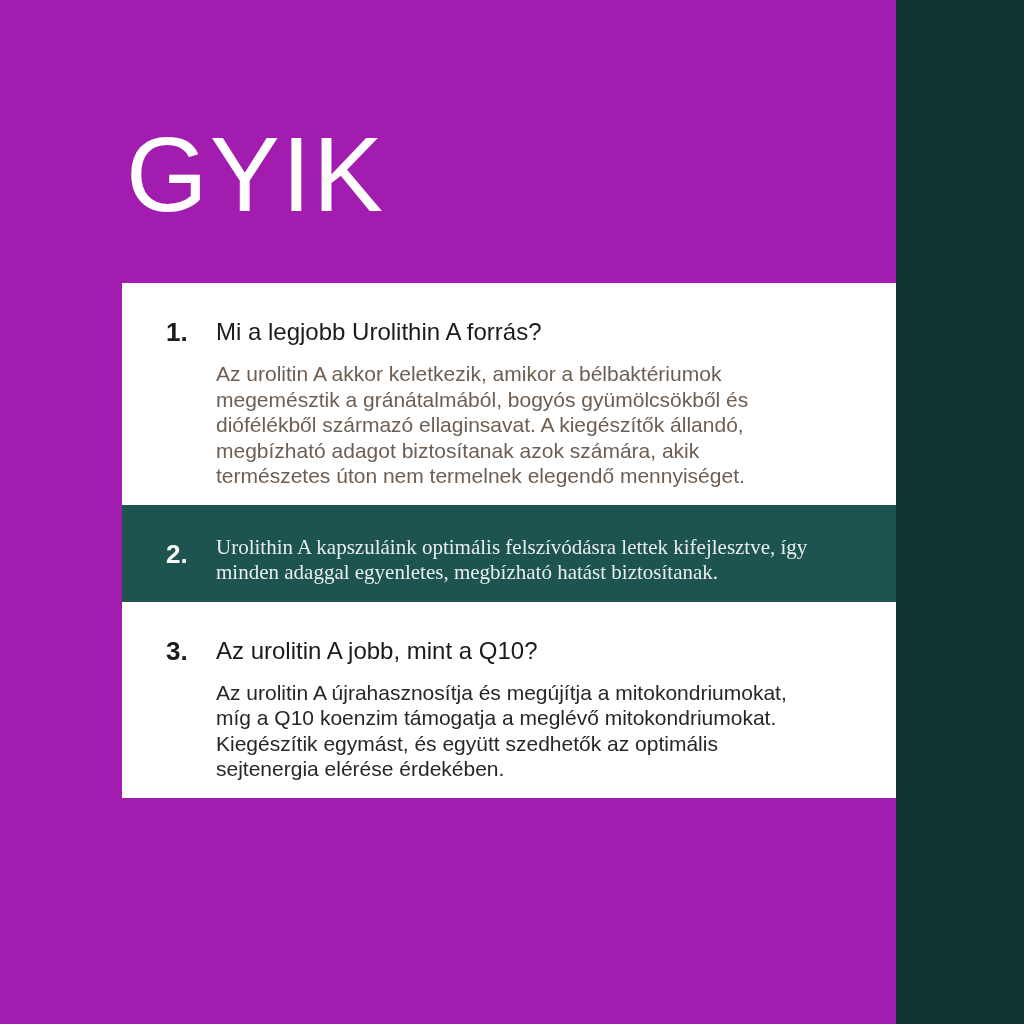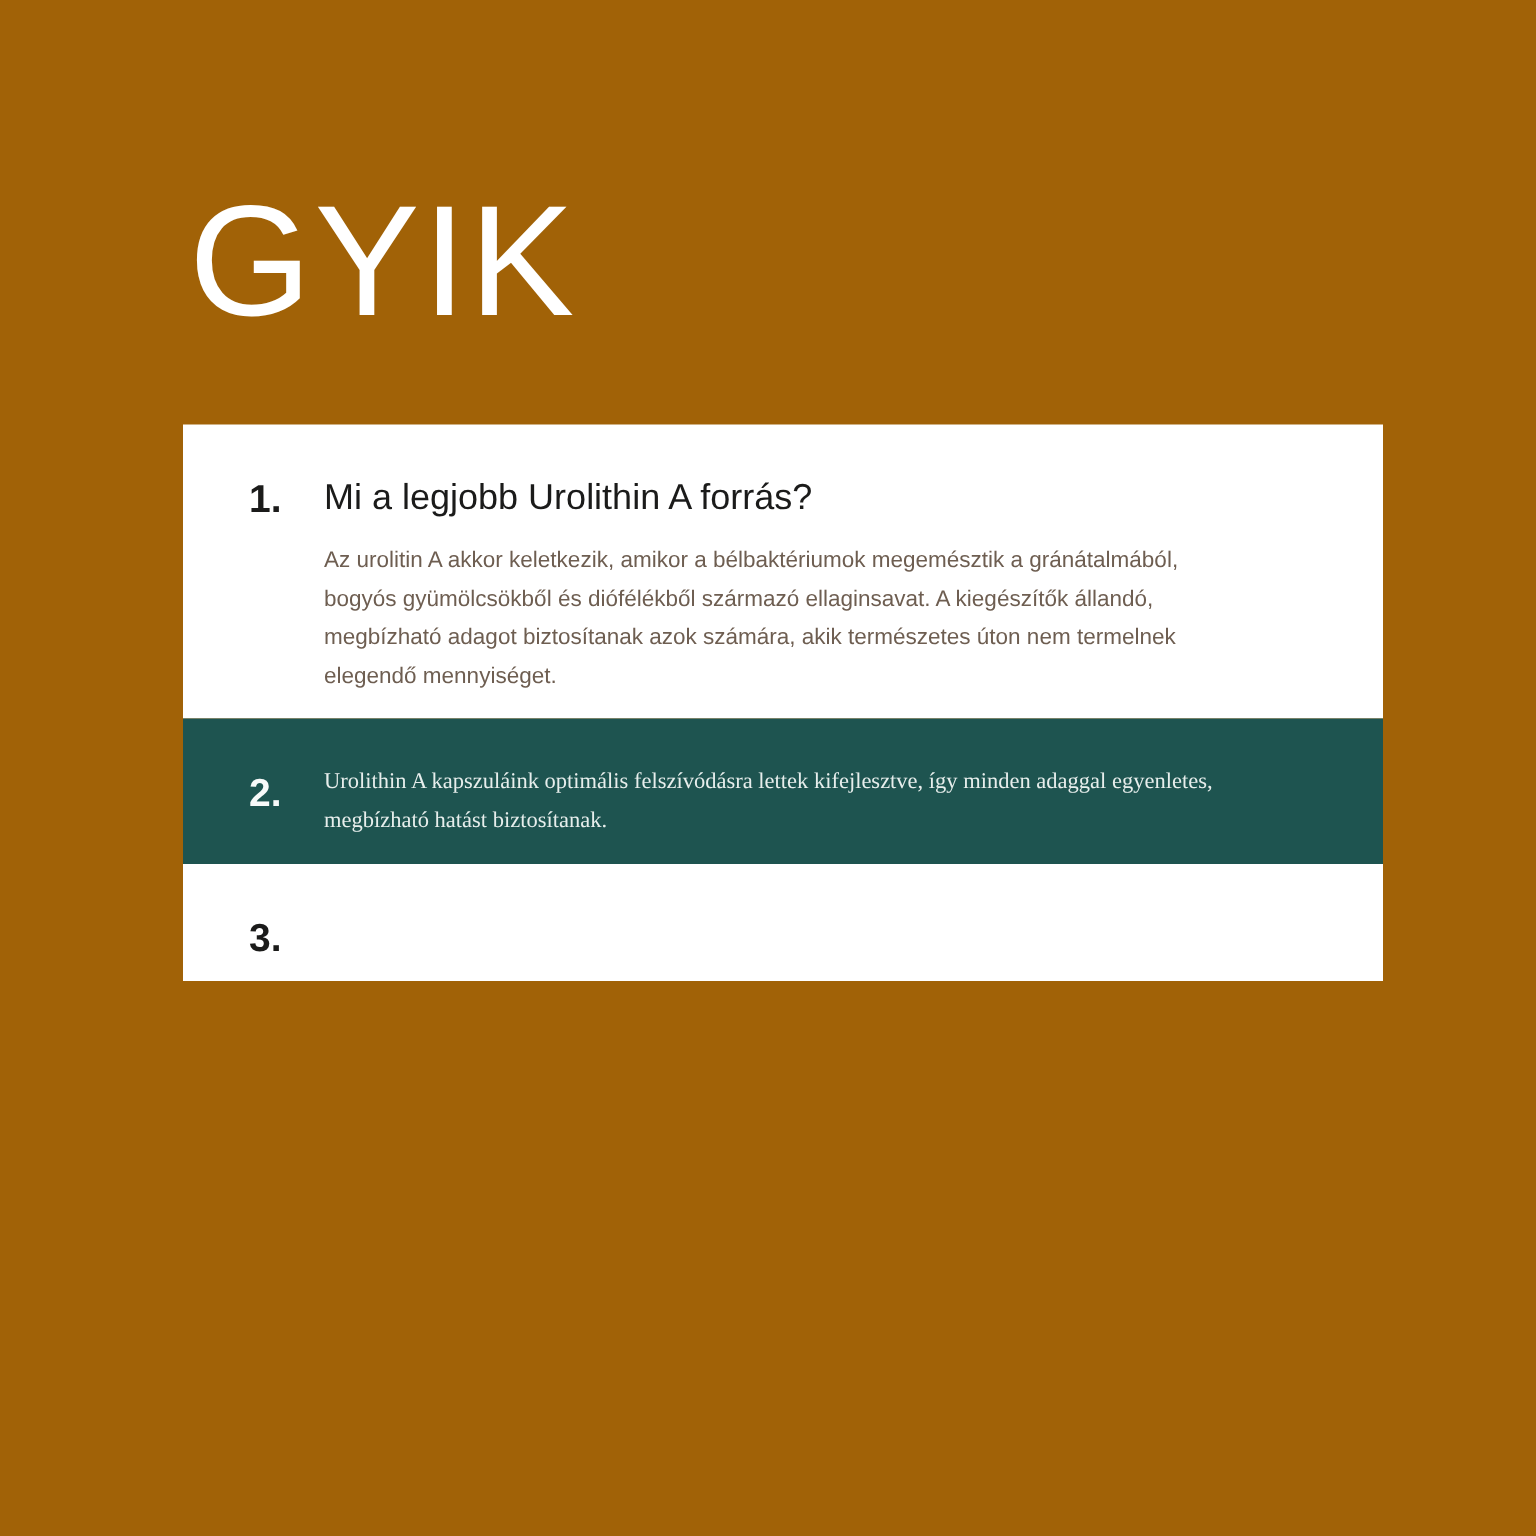--- a/index.html
+++ b/index.html
@@ -2,23 +2,23 @@
 <html><head>
 <meta charset="utf-8">
 <style>
   html, body { margin: 0; padding: 0; }
   body {
     font-family: "Liberation Sans", "DejaVu Sans", sans-serif;
     background: #0e3531;
   }
   .canvas {
     position: relative;
-    width: 1024px;
+    width: 896px;
     height: 1024px;
-    background: #a16207;
+    background: #a21caf;
     overflow: hidden;
   }
   .page-title {
     position: absolute;
     left: 126px;
     top: 122px;
     margin: 0;
     font-size: 105px;
     line-height: 1.0;
     font-weight: 300;
@@ -54,21 +54,21 @@
     margin: 0 0 10px 0;
     max-width: 560px;
     font-size: 24px;
     line-height: 38px;
     font-weight: 400;
     color: #1b1b1a;
   }
   .card-answer {
     margin: 0;
     max-width: 598px;
-    font-size: 15px;
+    font-size: 21px;
     line-height: 25.5px;
     font-weight: 400;
     color: #272727;
   }
   .card.light .card-answer.muted { color: #6e5e51; }
   .card.dark .card-number   { color: #f7faf9; }
   .card.dark .card-question { color: #f7faf9; }
   .card.dark .card-answer   { color: #e7eeec; font-family: Liberation Serif, serif; }
 </style>
 </head>
@@ -91,17 +91,19 @@
     <section class="card dark">
       <div class="card-number">2.</div>
       <div class="card-content">
         <p class="card-answer">Urolithin A kapszuláink optimális felszívódásra lettek kifejlesztve, így minden adaggal egyenletes, megbízható hatást biztosítanak.</p>
       </div>
     </section>
 
     <section class="card light">
       <div class="card-number">3.</div>
       <div class="card-content">
+        <h2 class="card-question">Az urolitin A jobb, mint a Q10?</h2>
+        <p class="card-answer">Az urolitin A újrahasznosítja és megújítja a mitokondriumokat, míg a Q10 koenzim támogatja a meglévő mitokondriumokat. Kiegészítik egymást, és együtt szedhetők az optimális sejtenergia elérése érdekében.</p>
       </div>
     </section>
 
   </div>
 </div>
 
 </body></html>

